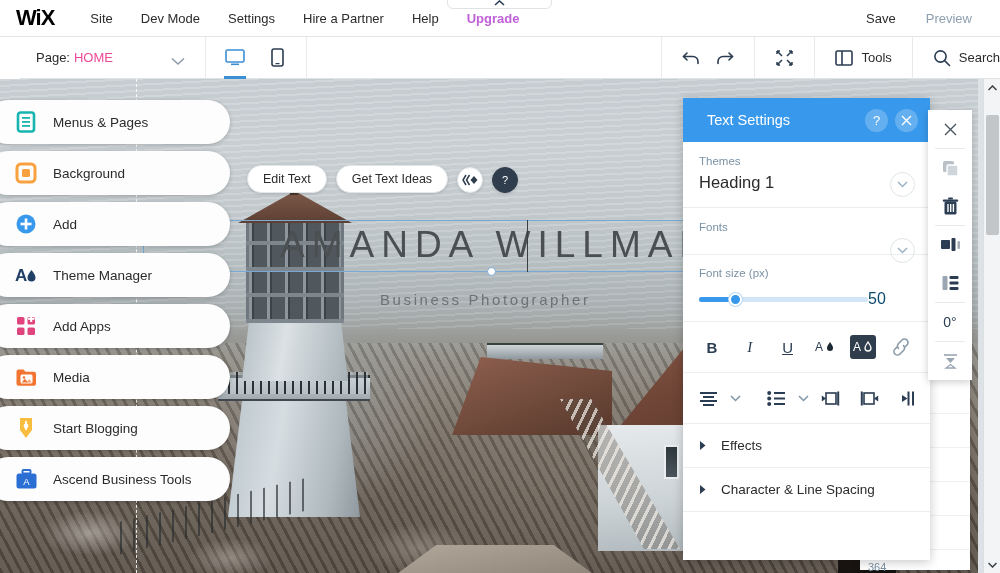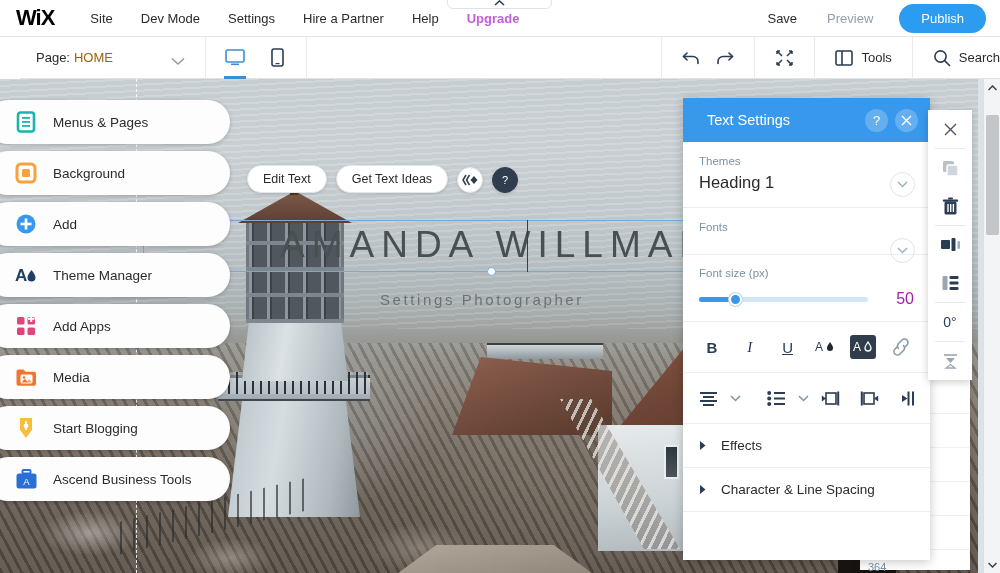--- a/index.html
+++ b/index.html
@@ -50,21 +50,21 @@
   .toolbar2 {
     position: absolute; top: 37px; left: 0; width: 1000px; height: 42px;
     background: #fff; border-bottom: 1px solid #dfe3e6;
     display: flex; align-items: center; z-index: 59; margin-left: 20px;
   }
   .page-select {
     display: flex; align-items: center; width: 186px; height: 42px;
     padding-left: 16px; border-right: 1px solid #e8ebed; position: relative;
   }
   .page-label { font-size: 13px; color: #2b2b2b; }
-  .page-value { font-size: 13px; color: #a16207; margin-left: 4px; }
+  .page-value { font-size: 13px; color: #ec4899; margin-left: 4px; }
   .page-chev { position: absolute; right: 20px; top: 15px; }
   .device-group {
     display: flex; align-items: center; height: 42px;
     border-right: 1px solid #e8ebed; padding: 0 14px; gap: 12px;
   }
   .dev-btn {
     width: 30px; height: 42px; display: flex; align-items: center;
     justify-content: center; position: relative; cursor: pointer;
   }
   .dev-btn.active::after {
@@ -309,21 +309,21 @@
   }
   .slider-fill {
     position: absolute; left: 0; top: 0; height: 5px; width: 22%;
     background: #3899ec; border-radius: 3px;
   }
   .slider-knob {
     position: absolute; left: 18%; top: -4px; width: 13px; height: 13px;
     border-radius: 50%; background: #3899ec; border: 2px solid #fff;
     box-shadow: 0 0 0 1px #b8d7f2; cursor: pointer;
   }
-  .slider-num { width: 46px; text-align: right; font-size: 16px; color: #a21caf; }
+  .slider-num { width: 46px; text-align: left; font-size: 16px; color: #0c4a6e; }
 
   .ico-row {
     display: flex; align-items: center; justify-content: space-between;
     padding: 13px 16px; border-bottom: 1px solid #ecedef;
   }
   .ico-btn {
     width: 26px; height: 24px; display: flex; align-items: center;
     justify-content: center; cursor: pointer; font-size: 15px; color: #2b3d52;
   }
   .ico-btn.sel { background: #2f3d4c; border-radius: 3px; color: #fff; }
@@ -394,21 +394,20 @@
     <div class="wix-logo">WiX</div>
     <div class="menu-item">Site</div>
     <div class="menu-item">Dev Mode</div>
     <div class="menu-item">Settings</div>
     <div class="menu-item">Hire a Partner</div>
     <div class="menu-item">Help</div>
     <div class="menu-item upgrade">Upgrade</div>
     <div class="topbar-right">
       <div class="tb-action">Save</div>
       <div class="tb-action preview">Preview</div>
-      <button class="publish-btn">Publish</button>
     </div>
   </div>
 
   <div class="toolbar2">
     <div class="page-select">
       <span class="page-label">Page:</span>
       <span class="page-value">HOME</span>
       <span class="page-chev">
         <svg width="14" height="9" viewBox="0 0 14 9">
             <path d="M1 1.5 L7 7 L13 1.5" stroke="#8a9aa8" stroke-width="1.5" fill="none"></path>
@@ -500,21 +499,21 @@
     <div class="lh fence-left"></div>
 
     <div class="guide-dash"></div>
 
     <div class="text-el">
       <div class="edge-l"></div>
     </div>
     <div class="heading">AMANDA WILLMAN</div>
     <div class="text-caret"></div>
     <div class="handle-bottom"></div>
-    <div class="subtitle">Settings Photographer</div>
+    <div class="subtitle">Business Photographer</div>
 
     <div class="float-actions">
       <div class="pill-btn">Edit Text</div>
       <div class="pill-btn">Get Text Ideas</div>
       <div class="round-btn">
         <svg width="16" height="12" viewBox="0 0 16 12">
           <path d="M4 1 L1 6 L4 11" stroke="#2f3d4c" stroke-width="1.5" fill="none"></path>
           <path d="M7.5 1 L4.5 6 L7.5 11" stroke="#2f3d4c" stroke-width="1.5" fill="none"></path>
           <path d="M12 2 L15.5 6 L12 10 L8.5 6 Z" fill="#2f3d4c"></path>
         </svg>

